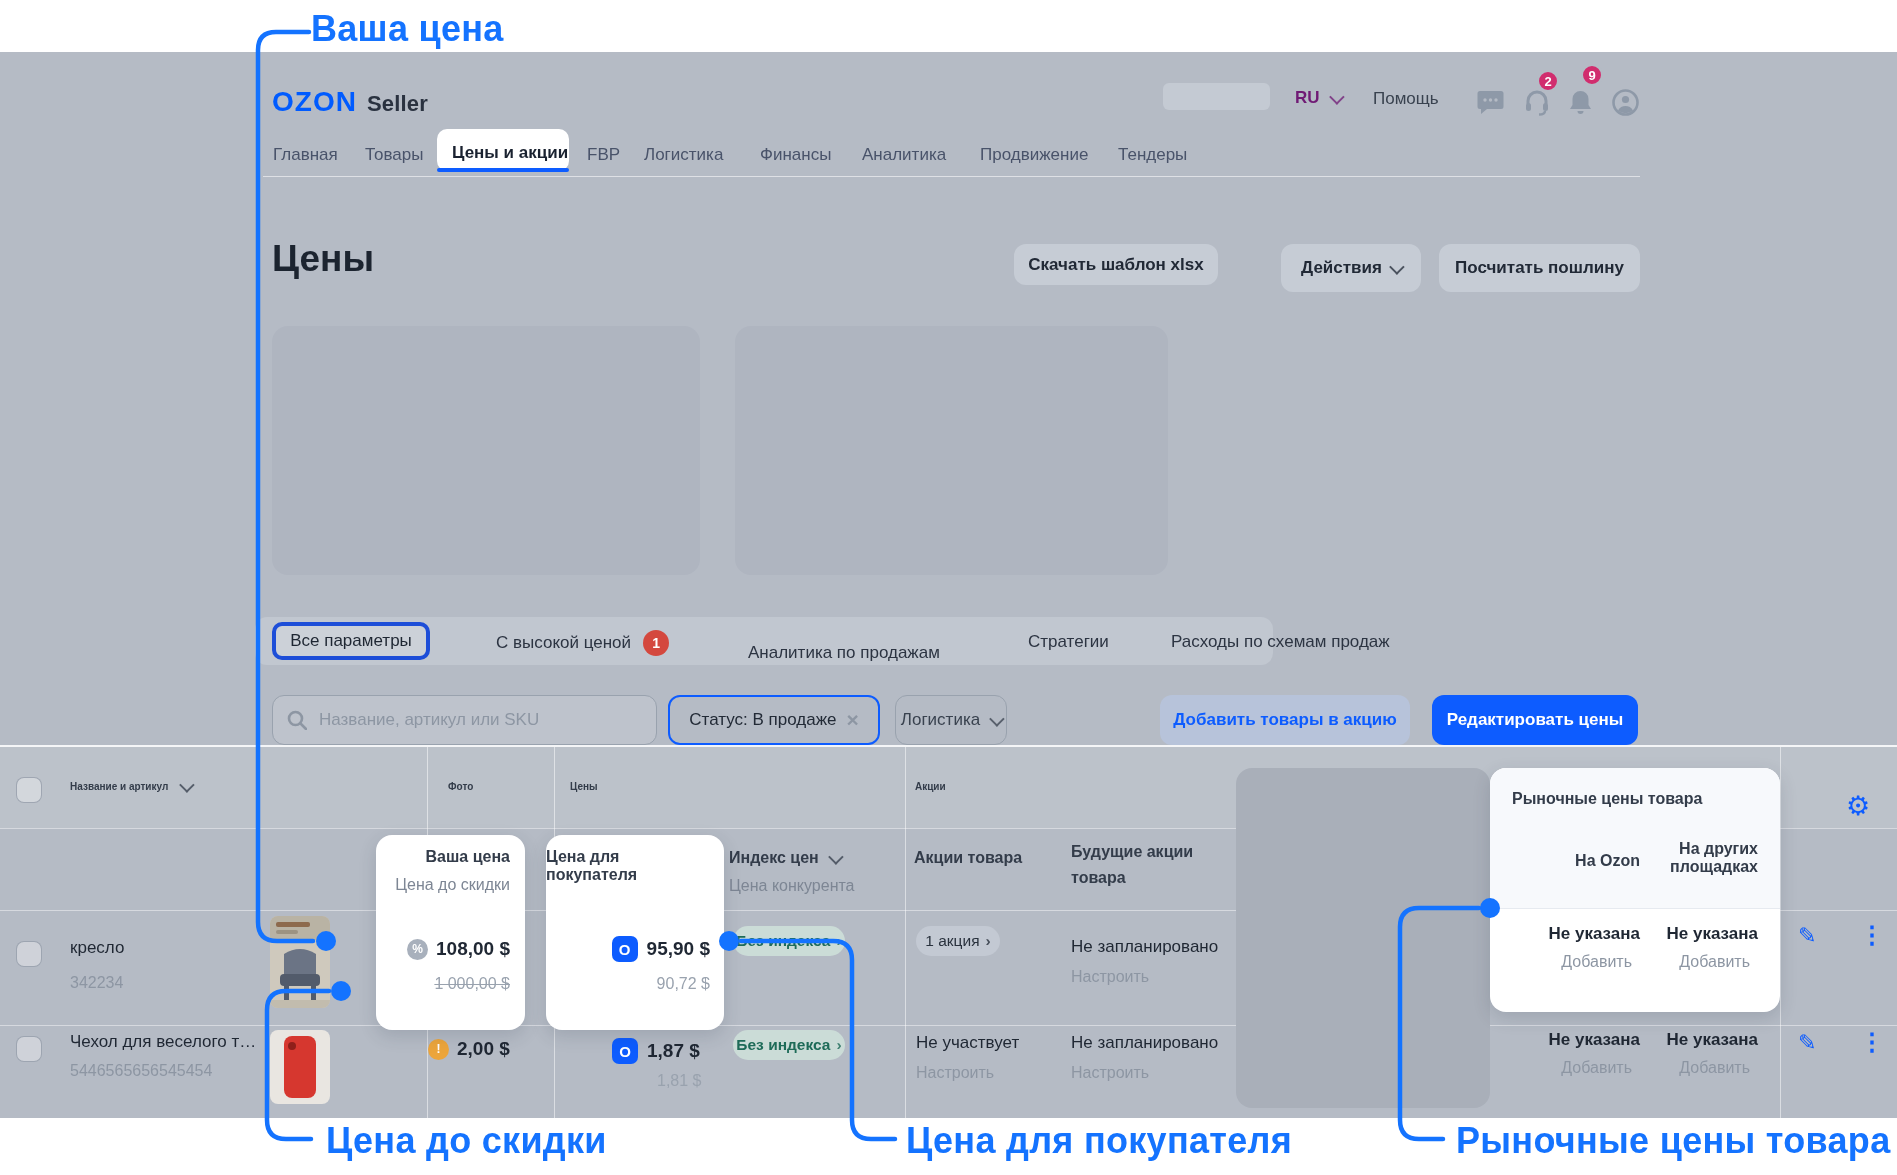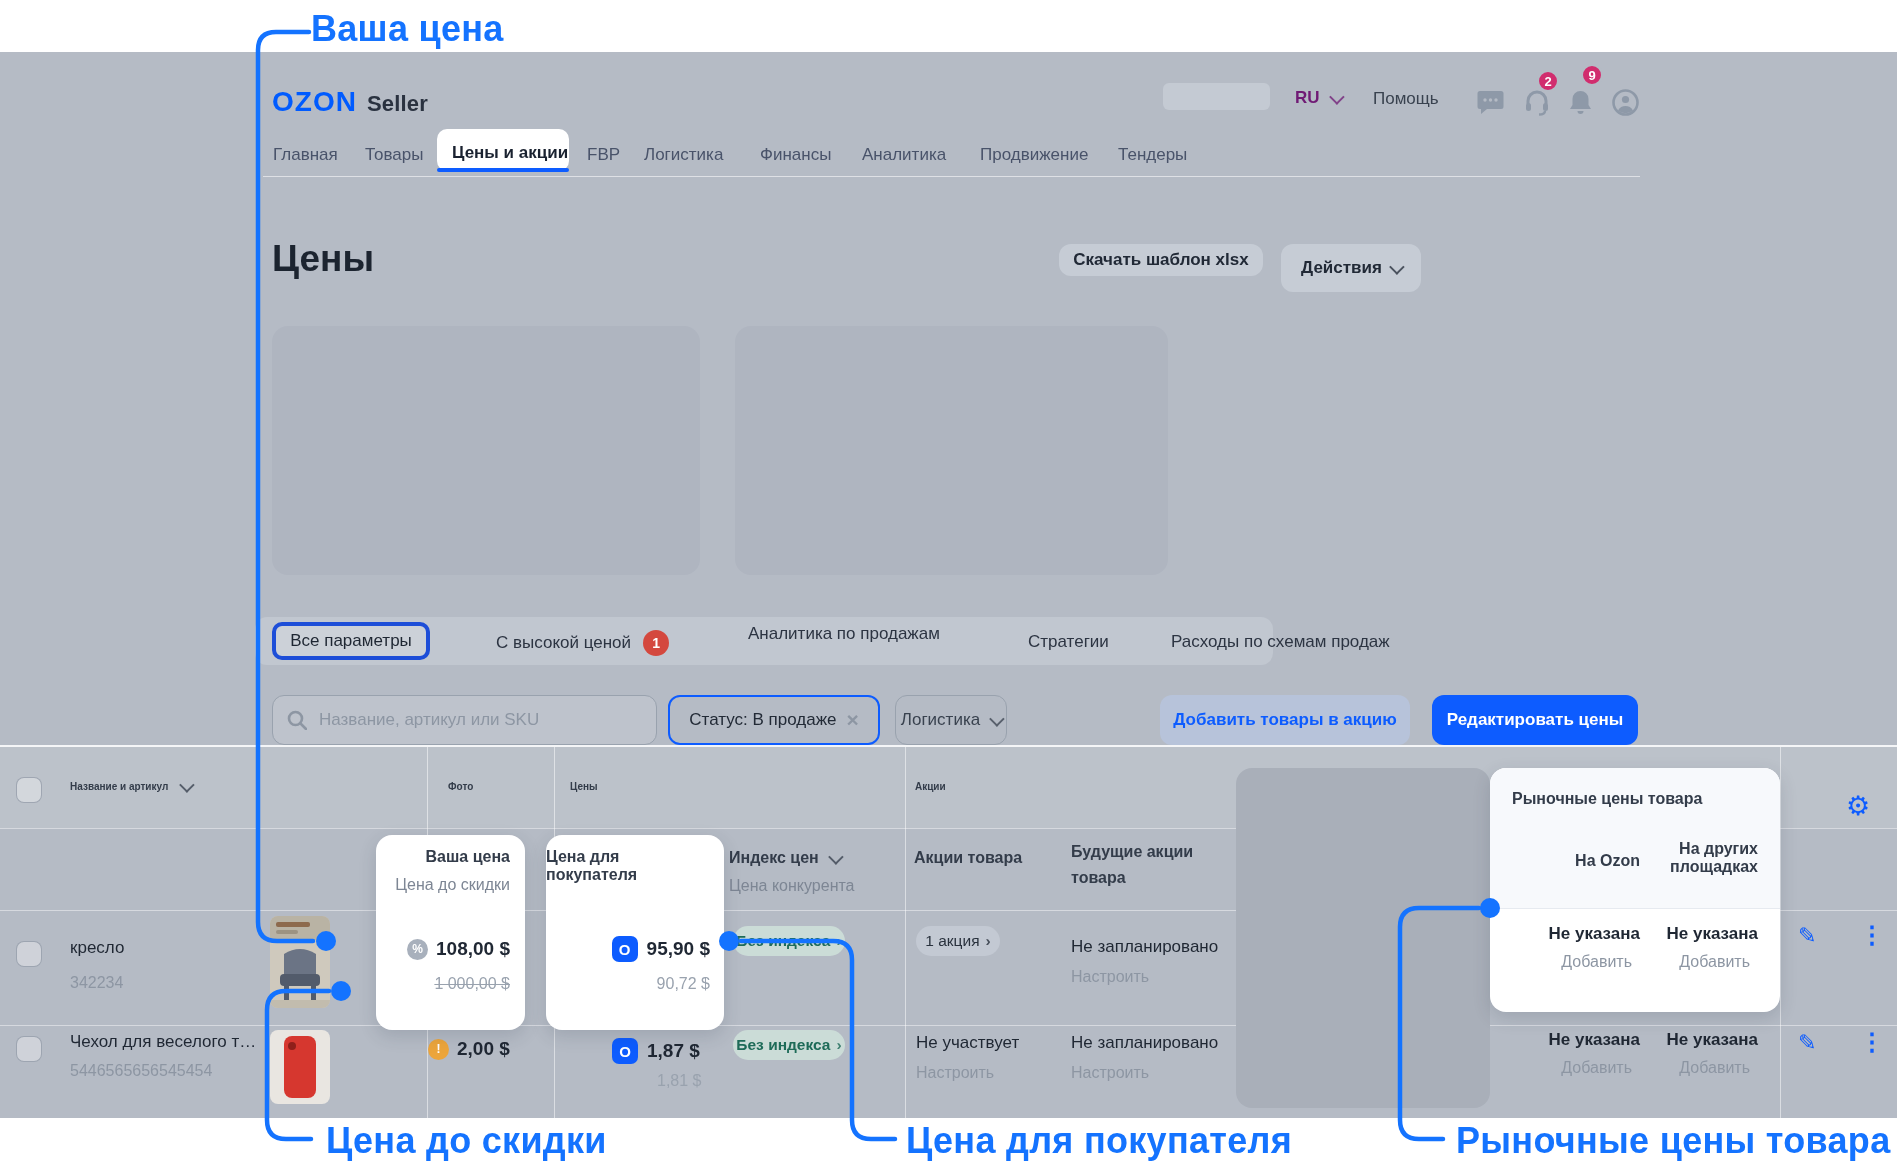--- a/index.html
+++ b/index.html
@@ -144,40 +144,43 @@
   <div class="abs nav-pill-txt" style="left:452px;top:143px;">Цены и акции</div>
   <div class="abs nav-item" style="left:587px;top:145px;">FBP</div>
   <div class="abs nav-item" style="left:644px;top:145px;">Логистика</div>
   <div class="abs nav-item" style="left:760px;top:145px;">Финансы</div>
   <div class="abs nav-item" style="left:862px;top:145px;">Аналитика</div>
   <div class="abs nav-item" style="left:980px;top:145px;">Продвижение</div>
   <div class="abs nav-item" style="left:1118px;top:145px;">Тендеры</div>
   <div class="abs divider-h" style="left:263px;top:176px;width:1377px;height:1px;"></div>
 
   <div class="abs h1" style="left:272px;top:238px;">Цены</div>
-  <div class="abs gbtn" style="left:1059px;top:244px;width:204px;height:32px;">
+  <div class="abs gbtn" style="left:1014px;top:244px;width:204px;height:41px;">
       <span>Скачать шаблон xlsx</span>
     </div>
   <div class="abs gbtn" style="left:1281px;top:244px;width:140px;height:48px;">
     <span>Действия</span>
     <span class="chev"></span>
   </div>
+  <div class="abs gbtn" style="left:1439px;top:244px;width:201px;height:48px;">
+      <span>Посчитать пошлину</span>
+    </div>
 
   <div class="abs chart-ph" style="left:272px;top:326px;width:428px;height:249px;"></div>
   <div class="abs chart-ph" style="left:735px;top:326px;width:433px;height:249px;"></div>
 
   <div class="abs tabsbar" style="left:255px;top:617px;width:1018px;height:48px;"></div>
   <div class="abs tab-sel" style="left:272px;top:622px;width:158px;height:38px;">
       <span>Все параметры</span>
     </div>
   <div class="abs" style="left:496px;top:630px;display:flex;align-items:center;gap:12px;">
     <span class="tab-txt">С высокой ценой</span>
     <span class="rbadge">1</span>
   </div>
-  <div class="abs tab-txt" style="left:748px;top:624px;">Аналитика по продажам</div>
+  <div class="abs tab-txt" style="left:748px;top:643px;">Аналитика по продажам</div>
   <div class="abs tab-txt" style="left:1028px;top:632px;">Стратегии</div>
   <div class="abs tab-txt" style="left:1128px;top:632px;margin-left:43px;">Расходы по схемам продаж</div>
 
   <div class="abs search" style="left:272px;top:695px;width:385px;height:50px;">
     <span style="display:flex;">
       <svg width="20" height="20" viewBox="0 0 20 20">
           <circle cx="8.5" cy="8.5" r="6.5" fill="none" stroke="#8d96a3" stroke-width="2.6"></circle>
           <line x1="13.5" y1="13.5" x2="19" y2="19" stroke="#8d96a3" stroke-width="2.6" stroke-linecap="round"></line>
         </svg>
     </span>

